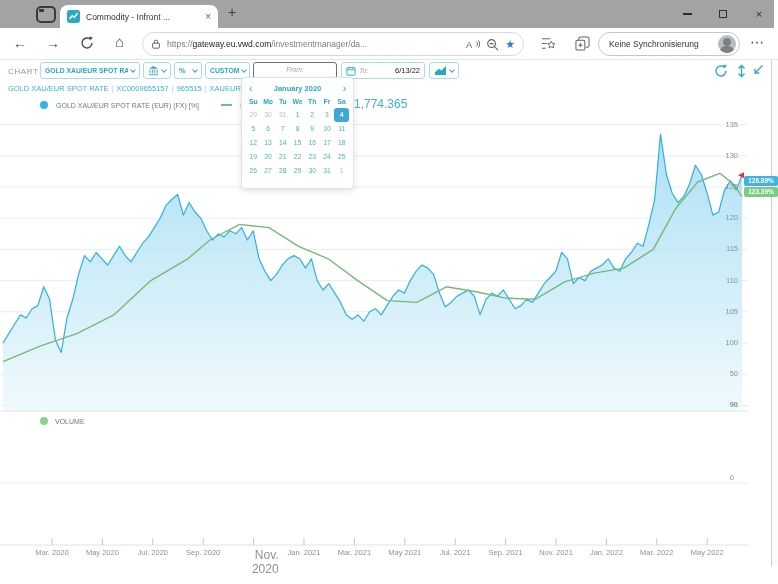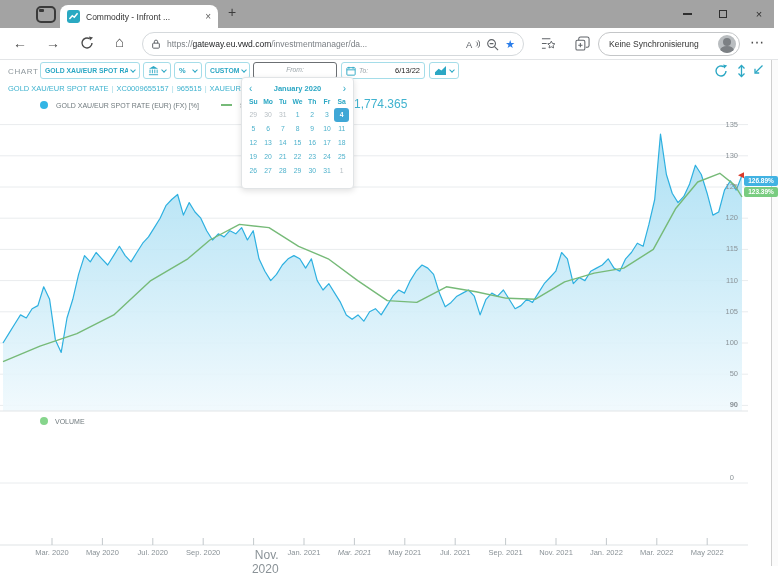--- a/index.html
+++ b/index.html
@@ -277,21 +277,21 @@
       <div style="position: absolute; left: 714px; top: 338px; width: 24px; text-align: right; font-size: 7.5px; color: rgb(138, 146, 151);">100</div>
       <div style="position: absolute; left: 714px; top: 369.2px; width: 24px; text-align: right; font-size: 7.5px; color: rgb(138, 146, 151);">50</div>
       <div style="position: absolute; left: 714px; top: 400.4px; width: 24px; text-align: right; font-size: 7.5px; color: rgb(138, 146, 151); font-weight: bold;">90</div>
       <div style="position: absolute; left: 710px; top: 473px; width: 24px; text-align: right; font-size: 7.5px; color: rgb(138, 146, 151);">0</div>
       <div style="position: absolute; left: 27px; top: 548px; width: 50px; text-align: center; font-size: 7.5px; color: rgb(138, 146, 151);">Mar. 2020</div>
       <div style="position: absolute; left: 77.4px; top: 548px; width: 50px; text-align: center; font-size: 7.5px; color: rgb(138, 146, 151);">May 2020</div>
       <div style="position: absolute; left: 127.8px; top: 548px; width: 50px; text-align: center; font-size: 7.5px; color: rgb(138, 146, 151);">Jul. 2020</div>
       <div style="position: absolute; left: 178.2px; top: 548px; width: 50px; text-align: center; font-size: 7.5px; color: rgb(138, 146, 151);">Sep. 2020</div>
       <div style="position: absolute; left: 228.6px; top: 548px; width: 50px; text-align: right; font-size: 12px; color: rgb(138, 146, 151);">Nov. 2020</div>
       <div style="position: absolute; left: 279px; top: 548px; width: 50px; text-align: center; font-size: 7.5px; color: rgb(138, 146, 151);">Jan. 2021</div>
-      <div style="position: absolute; left: 329.4px; top: 548px; width: 50px; text-align: center; font-size: 7.5px; color: rgb(138, 146, 151); font-style: italic;">Mar. 2021</div>
+      <div style="position: absolute; left: 329.4px; top: 548px; width: 50px; text-align: center; font-size: 7.5px; color: rgb(138, 146, 151);">Mar. 2021</div>
       <div style="position: absolute; left: 379.8px; top: 548px; width: 50px; text-align: center; font-size: 7.5px; color: rgb(138, 146, 151);">May 2021</div>
       <div style="position: absolute; left: 430.2px; top: 548px; width: 50px; text-align: center; font-size: 7.5px; color: rgb(138, 146, 151);">Jul. 2021</div>
       <div style="position: absolute; left: 480.6px; top: 548px; width: 50px; text-align: center; font-size: 7.5px; color: rgb(138, 146, 151);">Sep. 2021</div>
       <div style="position: absolute; left: 531px; top: 548px; width: 50px; text-align: center; font-size: 7.5px; color: rgb(138, 146, 151);">Nov. 2021</div>
       <div style="position: absolute; left: 581.4px; top: 548px; width: 50px; text-align: center; font-size: 7.5px; color: rgb(138, 146, 151);">Jan. 2022</div>
       <div style="position: absolute; left: 631.8px; top: 548px; width: 50px; text-align: center; font-size: 7.5px; color: rgb(138, 146, 151);">Mar. 2022</div>
       <div style="position: absolute; left: 682.2px; top: 548px; width: 50px; text-align: center; font-size: 7.5px; color: rgb(138, 146, 151);">May 2022</div>
     </div>
 
   <span class="badge badge-price">126.89%</span>

